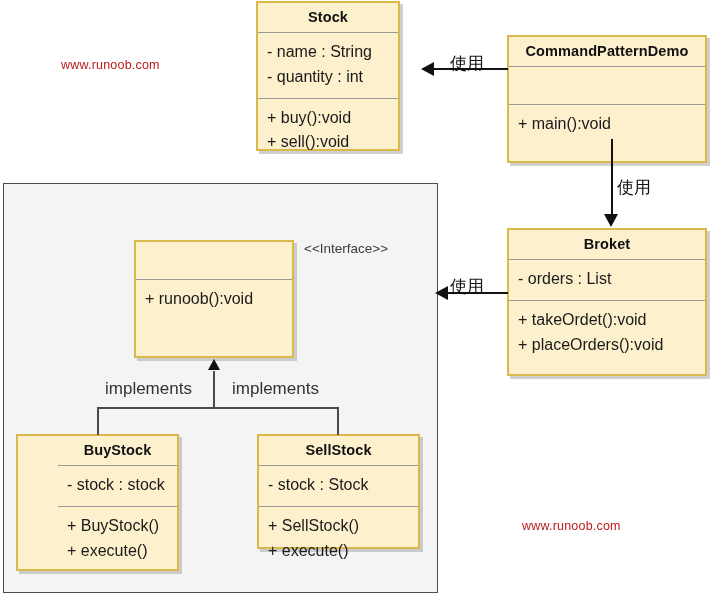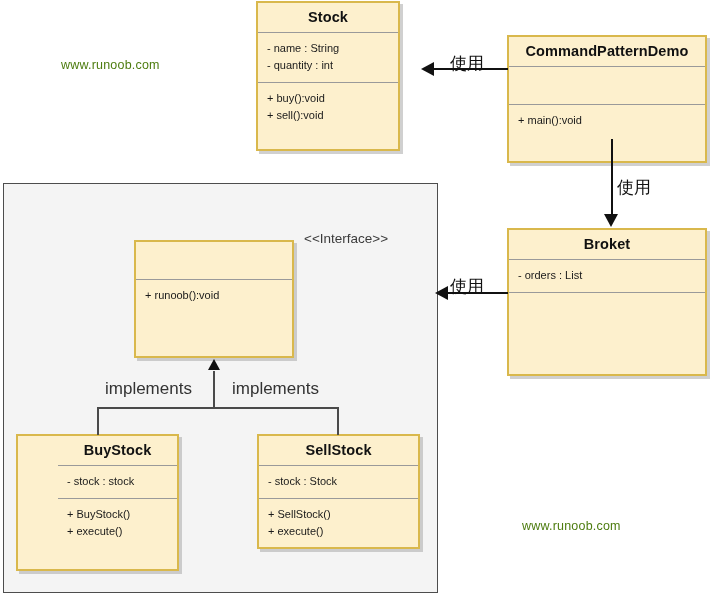--- a/index.html
+++ b/index.html
@@ -40,21 +40,21 @@
     text-align: center;
     font-weight: bold;
     font-size: 14.5px;
     color: #111111;
     padding: 6px 4px 7px 4px;
     border-bottom: 1px solid #9a9a9a;
     letter-spacing: 0.1px;
   }
   .uml-compartment {
     padding: 7px 9px 8px 9px;
-    font-size: 11px;
+    font-size: 16px;
     color: #1a1a1a;
     line-height: 1.55;
     white-space: pre-line;
   }
   .uml-compartment.divider {
     border-bottom: 1px solid #9a9a9a;
   }
   .uml-compartment.grow {
     flex: 1 1 auto;
   }
@@ -117,21 +117,21 @@
   .arrow-up {
     border-left: 6px solid transparent;
     border-right: 6px solid transparent;
     border-bottom: 11px solid #111111;
   }
 
   
   .watermark {
     position: absolute;
     font-size: 12.5px;
-    color: #4d7c0f;
+    color: #b91c1c;
     letter-spacing: 0.2px;
     white-space: nowrap;
     user-select: none;
     text-align: right;
   }
 </style>
 </head>
 <body>
 
 <div id="canvas">
@@ -152,27 +152,29 @@
 
   <div class="uml-class" style="left:507px; top:10px; width:200px; height:128px;margin-top:25px;">
     <div class="uml-title">CommandPatternDemo</div>
     <div class="uml-compartment divider empty"></div>
     <div class="uml-compartment grow">+ main():void</div>
   </div>
 
   <div class="uml-class" style="left:507px; top:228px; width:200px; height:148px;">
     <div class="uml-title">Broket</div>
     <div class="uml-compartment divider">- orders : List</div>
+    <div class="uml-compartment grow">+ takeOrdet():void
++ placeOrders():void</div>
   </div>
 
   <div class="uml-class" style="left:134px; top:240px; width:160px; height:118px;">
     <div class="uml-compartment divider empty"></div>
     <div class="uml-compartment grow">+ runoob():void</div>
   </div>
-  <div class="stereotype" style="left:304px; top:231px;">&lt;&lt;Interface&gt;&gt;</div>
+  <div class="stereotype" style="left:304px; top:241px;">&lt;&lt;Interface&gt;&gt;</div>
 
   <div class="uml-class" style="left:16px; top:434px; width:163px; height:137px;padding-left:40px;">
     <div class="uml-title">BuyStock</div>
     <div class="uml-compartment divider">- stock : stock</div>
     <div class="uml-compartment grow">+ BuyStock()
 + execute()</div>
   </div>
 
   <div class="uml-class" style="left:257px; top:434px; width:163px; height:115px;">
     <div class="uml-title">SellStock</div>

